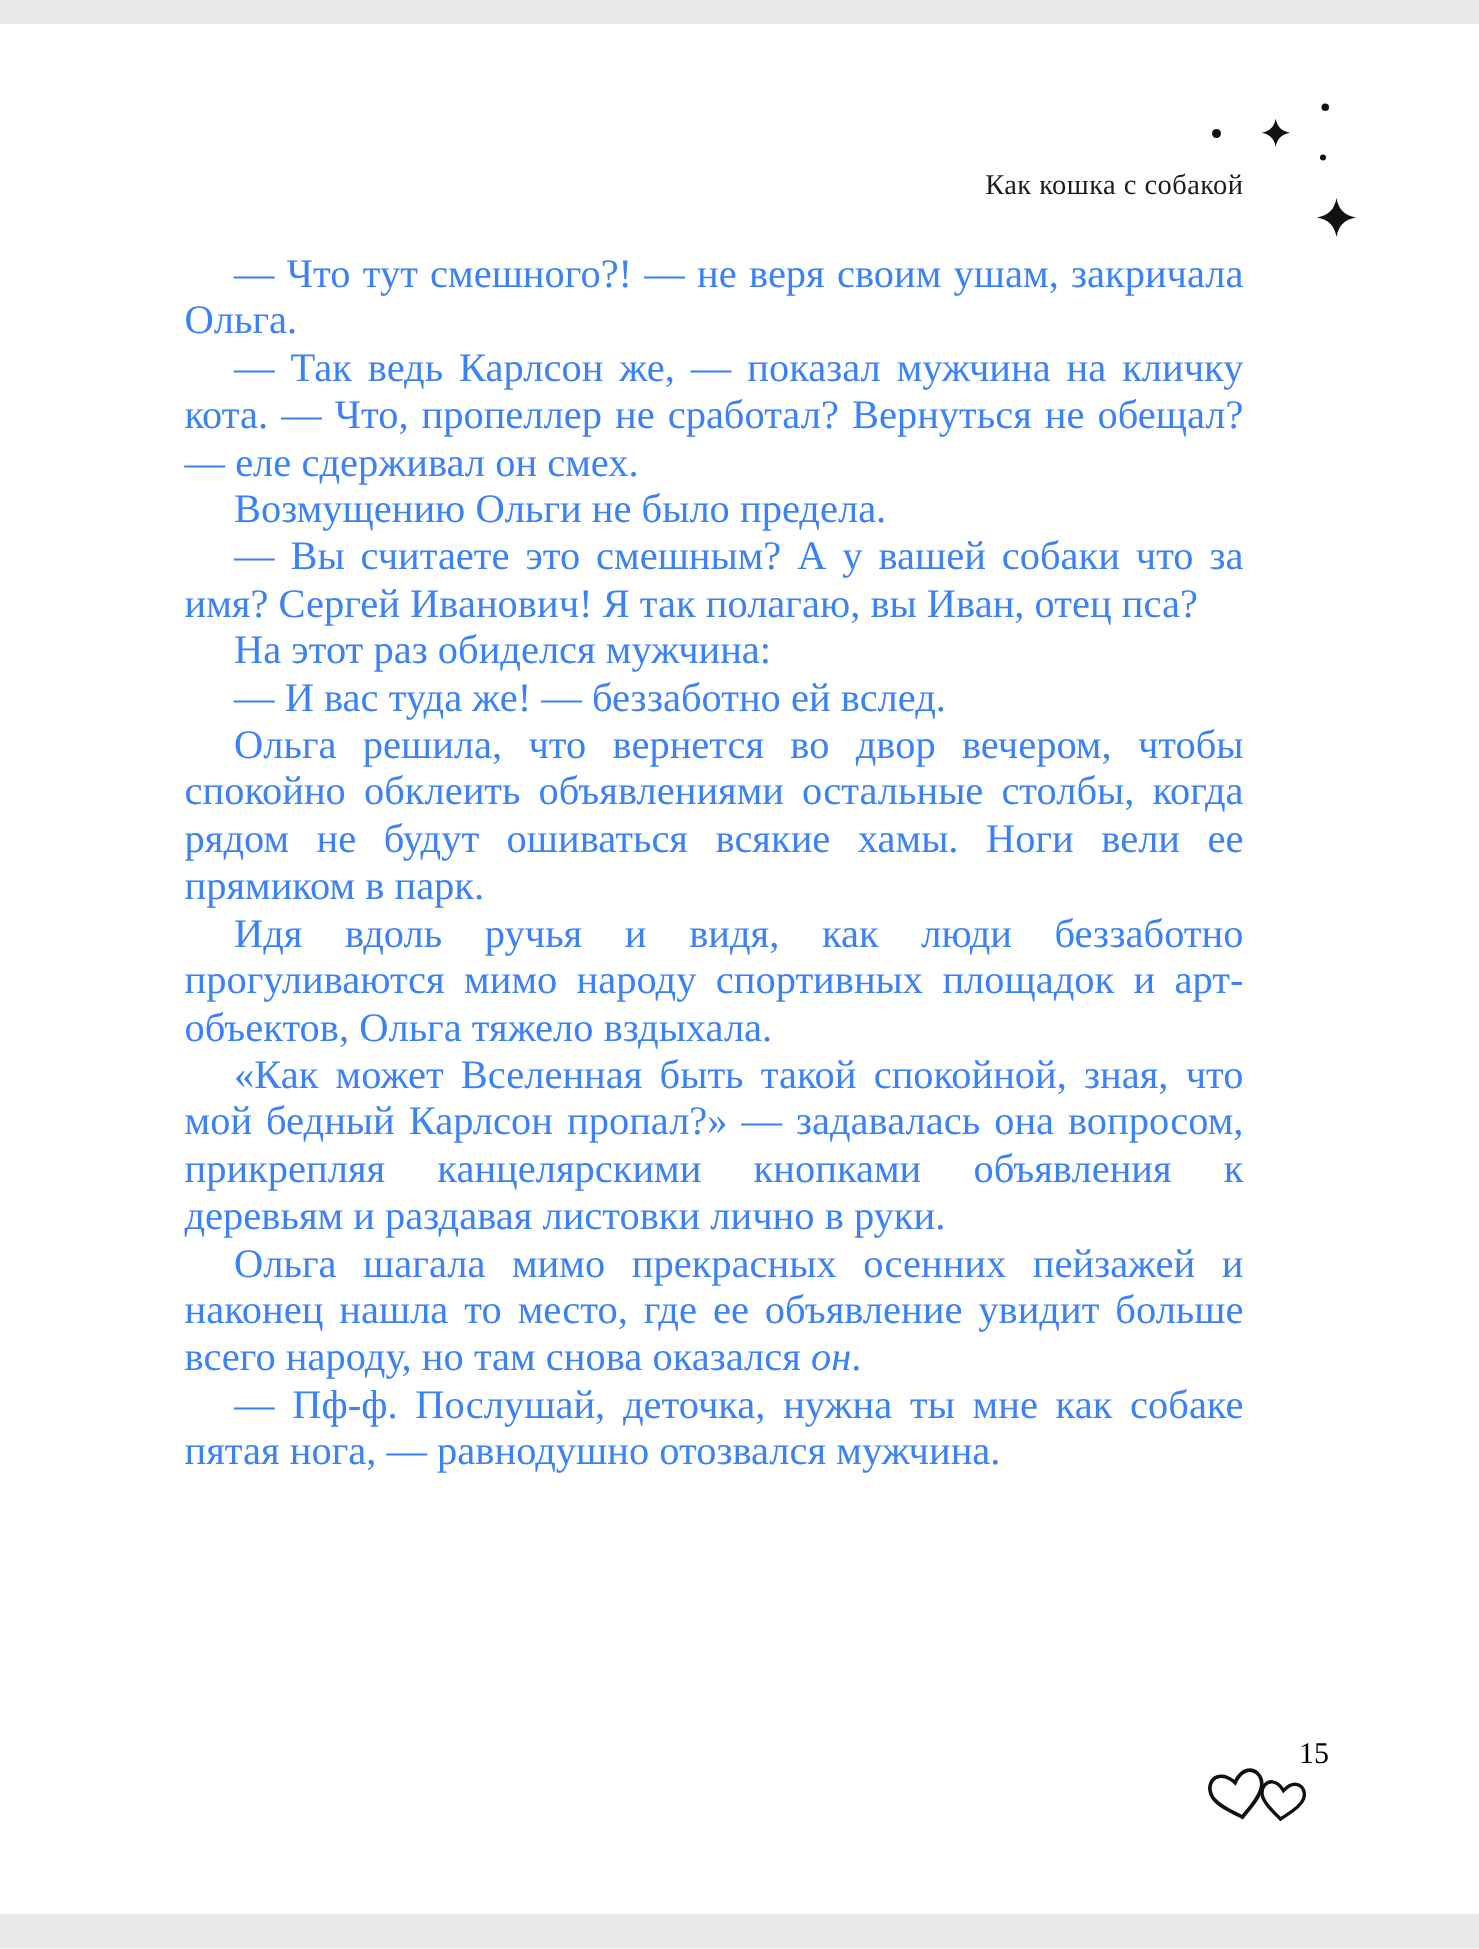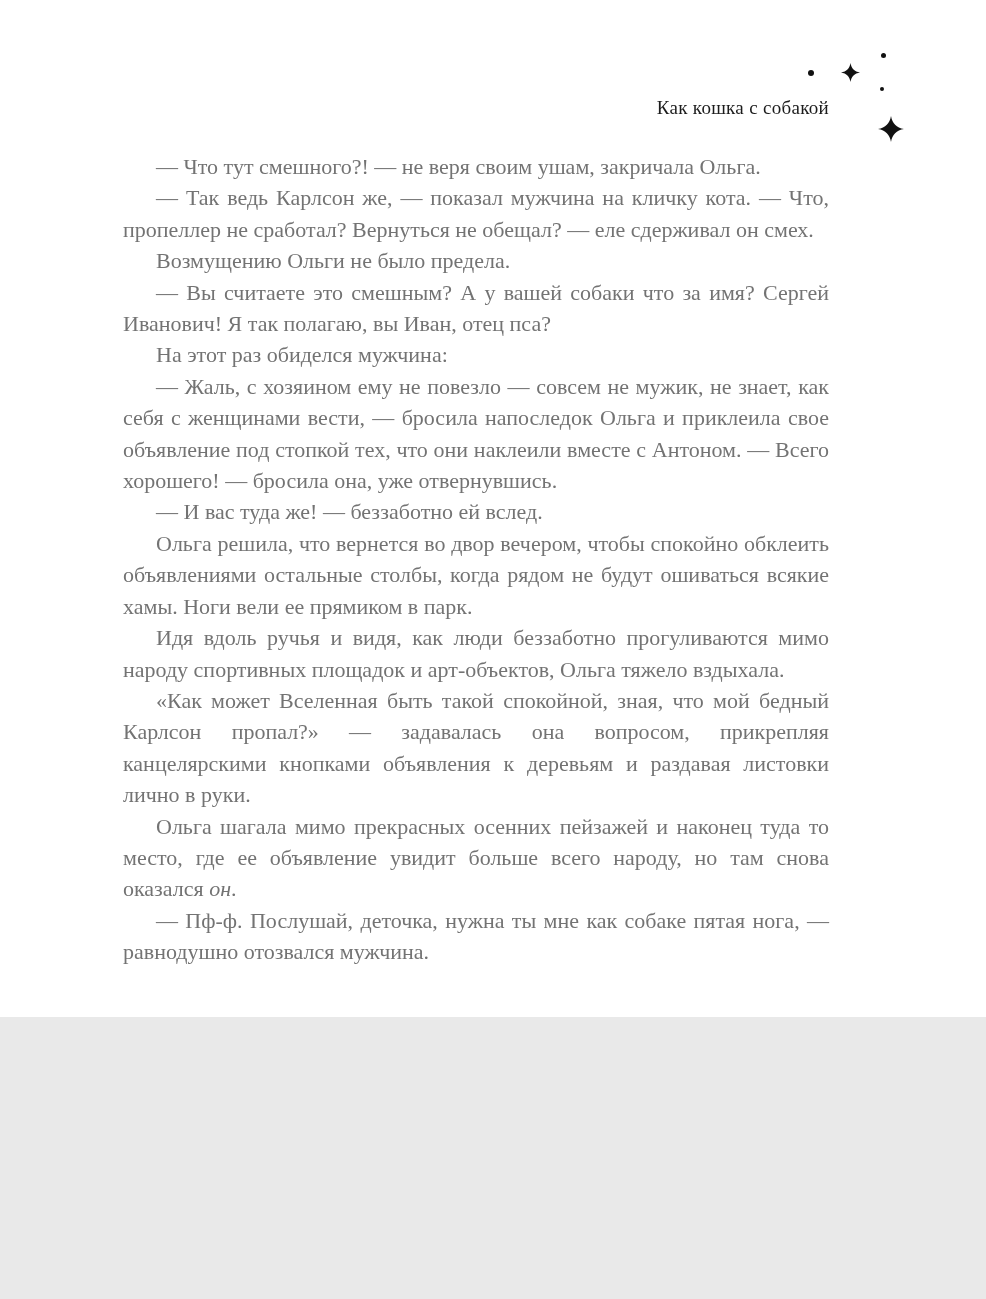--- a/index.html
+++ b/index.html
@@ -3,46 +3,46 @@
 <meta charset="utf-8">
 <style>
   html, body {
     margin: 0;
     padding: 0;
     background: #e9e9e9;
   }
   .page {
     position: relative;
     width: 986px;
-    height: 1017px;
-    margin: 0 auto;
+    height: 1260px;
+    margin: 16px auto;
     background: #ffffff;
     font-family: "Liberation Serif", "DejaVu Serif", serif;
     color: #161616;
     overflow: hidden;
   }
   .running-header {
     position: absolute;
     top: 97px;
     left: 123px;
     width: 706px;
     text-align: right;
     font-size: 19px;
     letter-spacing: 0.3px;
     color: #1c1c1c;
   }
   .text-block {
     position: absolute;
     top: 151px;
     left: 123px;
     width: 706px;
-    font-size: 22px;
+    font-size: 27px;
     line-height: 31.4px;
     text-align: justify;
-    color: #737373;
+    color: #3b82f6;
   }
   .text-block p {
     margin: 0;
     text-indent: 33px;
   }
   .text-block p em {
   }
   
   .decor { position: absolute; }
   .dot {
@@ -90,26 +90,25 @@
       <path d="M12 0 C13.2 7 17 10.8 24 12 C17 13.2 13.2 17 12 24 C10.8 17 7 13.2 0 12 C7 10.8 10.8 7 12 0 Z" fill="#111"></path>
     </svg>
   </span>
 
   <div class="text-block">
     <p>— Что тут смешного?! — не веря своим ушам, закричала Ольга.</p>
     <p>— Так ведь Карлсон же, — показал мужчина на кличку кота. — Что, пропеллер не сработал? Вернуться не обещал? — еле сдерживал он смех.</p>
     <p>Возмущению Ольги не было предела.</p>
     <p>— Вы считаете это смешным? А у вашей собаки что за имя? Сергей Иванович! Я так полагаю, вы Иван, отец пса?</p>
     <p>На этот раз обиделся мужчина:</p>
-    <p>— Жаль, с хозяином ему не повезло — совсем не мужик, не знает, как себя с женщинами вести, — бросила напоследок Ольга и приклеила свое объявление под стопкой тех, что они наклеили вместе с Антоном. — Всего хорошего! — бросила она, уже отвернувшись.</p>
     <p>— И вас туда же! — беззаботно ей вслед.</p>
     <p>Ольга решила, что вернется во двор вечером, чтобы спокойно обклеить объявлениями остальные столбы, когда рядом не будут ошиваться всякие хамы. Ноги вели ее прямиком в парк.</p>
     <p>Идя вдоль ручья и видя, как люди беззаботно прогуливаются мимо народу спортивных площадок и арт-объектов, Ольга тяжело вздыхала.</p>
     <p>«Как может Вселенная быть такой спокойной, зная, что мой бедный Карлсон пропал?» — задавалась она вопросом, прикрепляя канцелярскими кнопками объявления к деревьям и раздавая листовки лично в руки.</p>
-    <p><span>Ольга шагала мимо прекрасных осенних пейзажей и наконец туда то место, где ее объявление увидит больше всего народу, но там снова оказался </span><em>он</em><span>.</span></p>
+    <p><span>Ольга шагала мимо прекрасных осенних пейзажей и наконец нашла то место, где ее объявление увидит больше всего народу, но там снова оказался </span><em>он</em><span>.</span></p>
     <p>— Пф-ф. Послушай, деточка, нужна ты мне как собаке пятая нога, — равнодушно отозвался мужчина.</p>
   </div>
 
   <div class="hearts">
     <span class="heart heart-1">
       <svg width="42" height="40" viewBox="0 0 24 22">
         <path d="M12 20 C9.5 17.8 3.2 13.8 2.2 9.4 C1.4 5.8 3.6 3 6.4 3 C8.6 3 10.4 4.4 12 6.6 C13.6 4.4 15.4 3 17.6 3 C20.4 3 22.6 5.8 21.8 9.4 C20.8 13.8 14.5 17.8 12 20 Z" fill="none" stroke="#111" stroke-width="1.4"></path>
       </svg>
     </span>
     <span class="heart heart-2">

